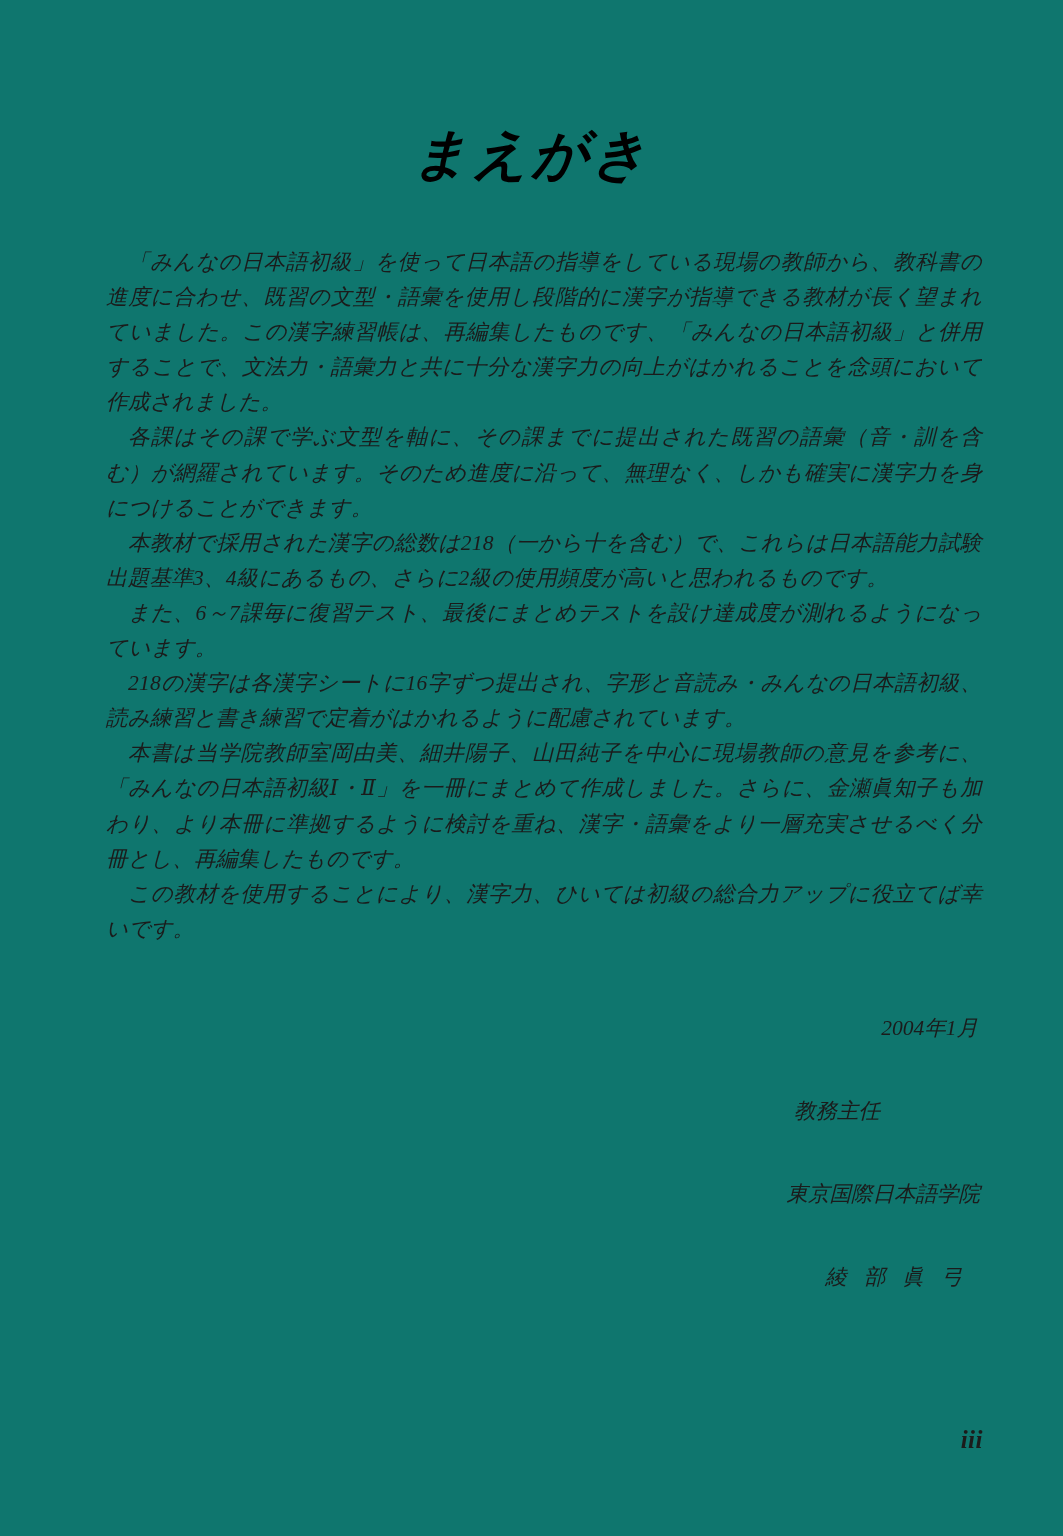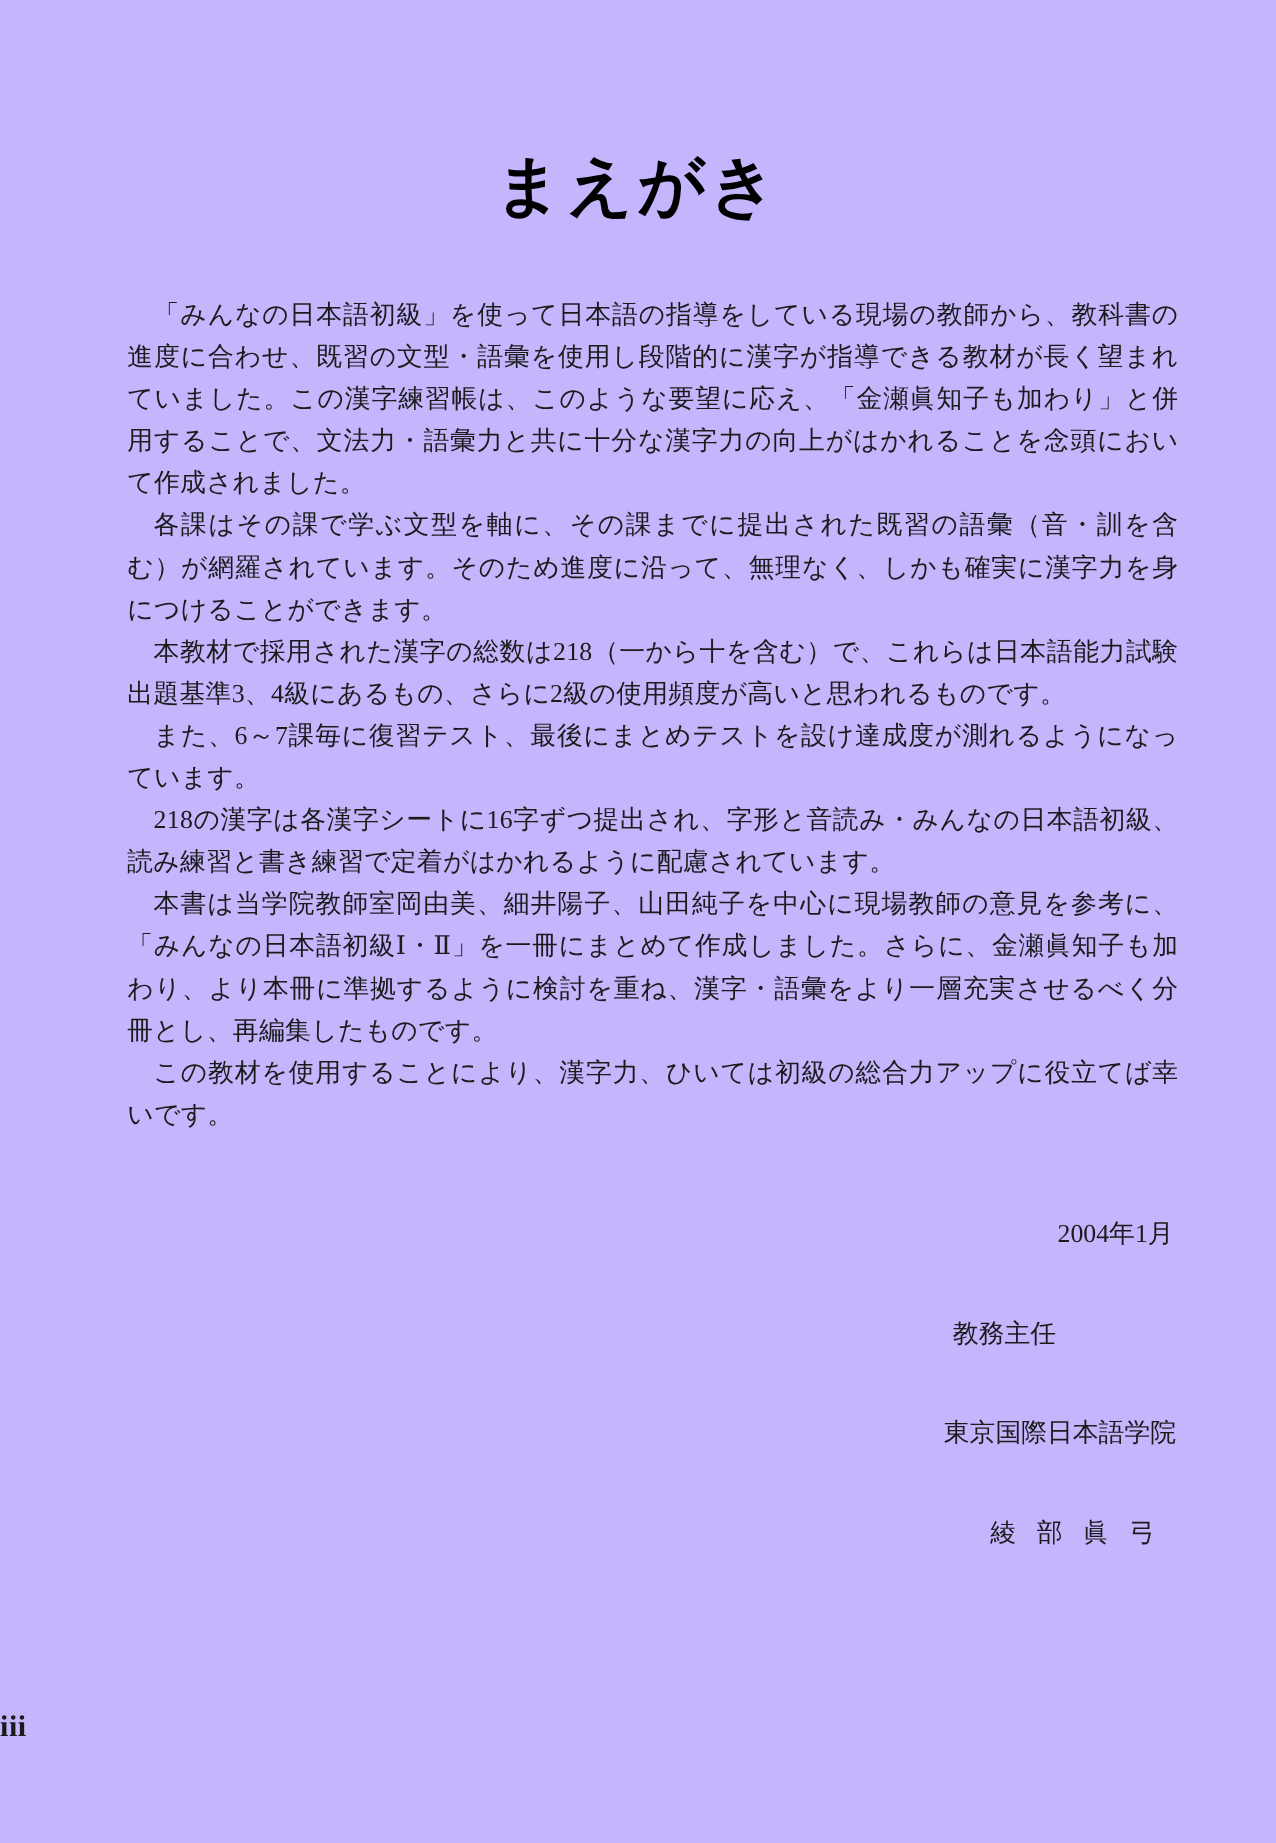--- a/index.html
+++ b/index.html
@@ -11,21 +11,22 @@
     width: 1063px;
     height: 1536px;
     position: relative;
     font-family: "Liberation Serif", "DejaVu Serif", serif;
     color: #1b1b1b;
     overflow: hidden;
   }
   #page {
     position: absolute;
     inset: 0;
-    background: #c4b5fd;
+    background: #0f766e;
+    font-style: italic;
   }
   
   #doc-title {
     position: absolute;
     top: 86px;
     left: 0;
     width: 1063px;
     text-align: center;
     font-family: "DejaVu Sans", "Liberation Sans", sans-serif;
     font-weight: 700;
@@ -78,36 +79,36 @@
     padding-right: 2px;
   }
   
   #folio {
     position: absolute;
     top: 1426px;
     left: 0;
     width: 1063px;
     padding-right: 80px;
     box-sizing: border-box;
-    text-align: left;
+    text-align: right;
     font-size: 25px;
     font-weight: 700;
     letter-spacing: 0.02em;
     color: #1b1b1b;
   }
 </style>
 </head>
 <body>
 
 <div id="page">
 
   <h1 id="doc-title">まえがき</h1>
 
   <div id="body-text">
-    <p class="para">「みんなの日本語初級」を使って日本語の指導をしている現場の教師から、教科書の進度に合わせ、既習の文型・語彙を使用し段階的に漢字が指導できる教材が長く望まれていました。この漢字練習帳は、このような要望に応え、「金瀬眞知子も加わり」と併用することで、文法力・語彙力と共に十分な漢字力の向上がはかれることを念頭において作成されました。</p>
+    <p class="para">「みんなの日本語初級」を使って日本語の指導をしている現場の教師から、教科書の進度に合わせ、既習の文型・語彙を使用し段階的に漢字が指導できる教材が長く望まれていました。この漢字練習帳は、再編集したものです、「みんなの日本語初級」と併用することで、文法力・語彙力と共に十分な漢字力の向上がはかれることを念頭において作成されました。</p>
     <p class="para">各課はその課で学ぶ文型を軸に、その課までに提出された既習の語彙（音・訓を含む）が網羅されています。そのため進度に沿って、無理なく、しかも確実に漢字力を身につけることができます。</p>
     <p class="para">本教材で採用された漢字の総数は218（一から十を含む）で、これらは日本語能力試験出題基準3、4級にあるもの、さらに2級の使用頻度が高いと思われるものです。</p>
     <p class="para">また、6～7課毎に復習テスト、最後にまとめテストを設け達成度が測れるようになっています。</p>
     <p class="para">218の漢字は各漢字シートに16字ずつ提出され、字形と音読み・みんなの日本語初級、読み練習と書き練習で定着がはかれるように配慮されています。</p>
     <p class="para">本書は当学院教師室岡由美、細井陽子、山田純子を中心に現場教師の意見を参考に、「みんなの日本語初級Ⅰ・Ⅱ」を一冊にまとめて作成しました。さらに、金瀬眞知子も加わり、より本冊に準拠するように検討を重ね、漢字・語彙をより一層充実させるべく分冊とし、再編集したものです。</p>
     <p class="para">この教材を使用することにより、漢字力、ひいては初級の総合力アップに役立てば幸いです。</p>
   </div>
 
   <div id="signature">
     <div class="sig-line date">2004年1月</div>

